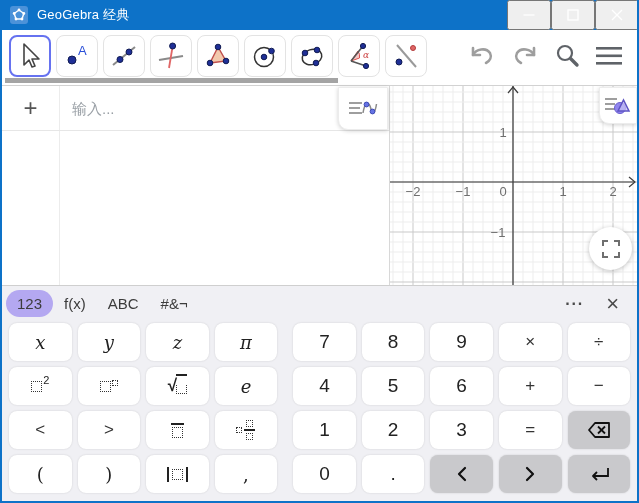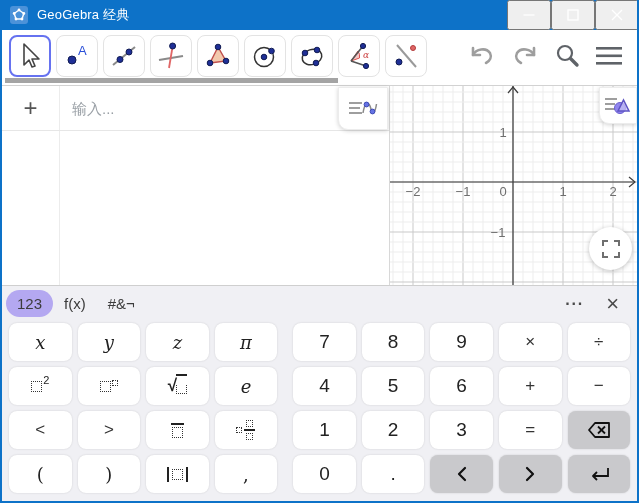--- a/index.html
+++ b/index.html
@@ -311,20 +311,21 @@
           <path d="M1 6 V1 H6 M12 1 H17 V6 M17 12 V17 H12 M6 17 H1 V12" fill="none" stroke="#6f6f6f" stroke-width="2"></path>
         </svg>
       </button>
     </div>
   </div>
 
   <div class="keyboard">
     <div class="kb-tabs">
       <button class="kb-tab selected">123</button>
       <button class="kb-tab">f(x)</button>
+      <button class="kb-tab">ABC</button>
       <button class="kb-tab">#&amp;¬</button>
       <span class="spacer"></span>
       <button class="kb-more">···</button>
       <button class="kb-close">×</button>
     </div>
 
     <div class="kb-rows">
 
       <div class="kb-row">
         <button class="key math">x</button>

